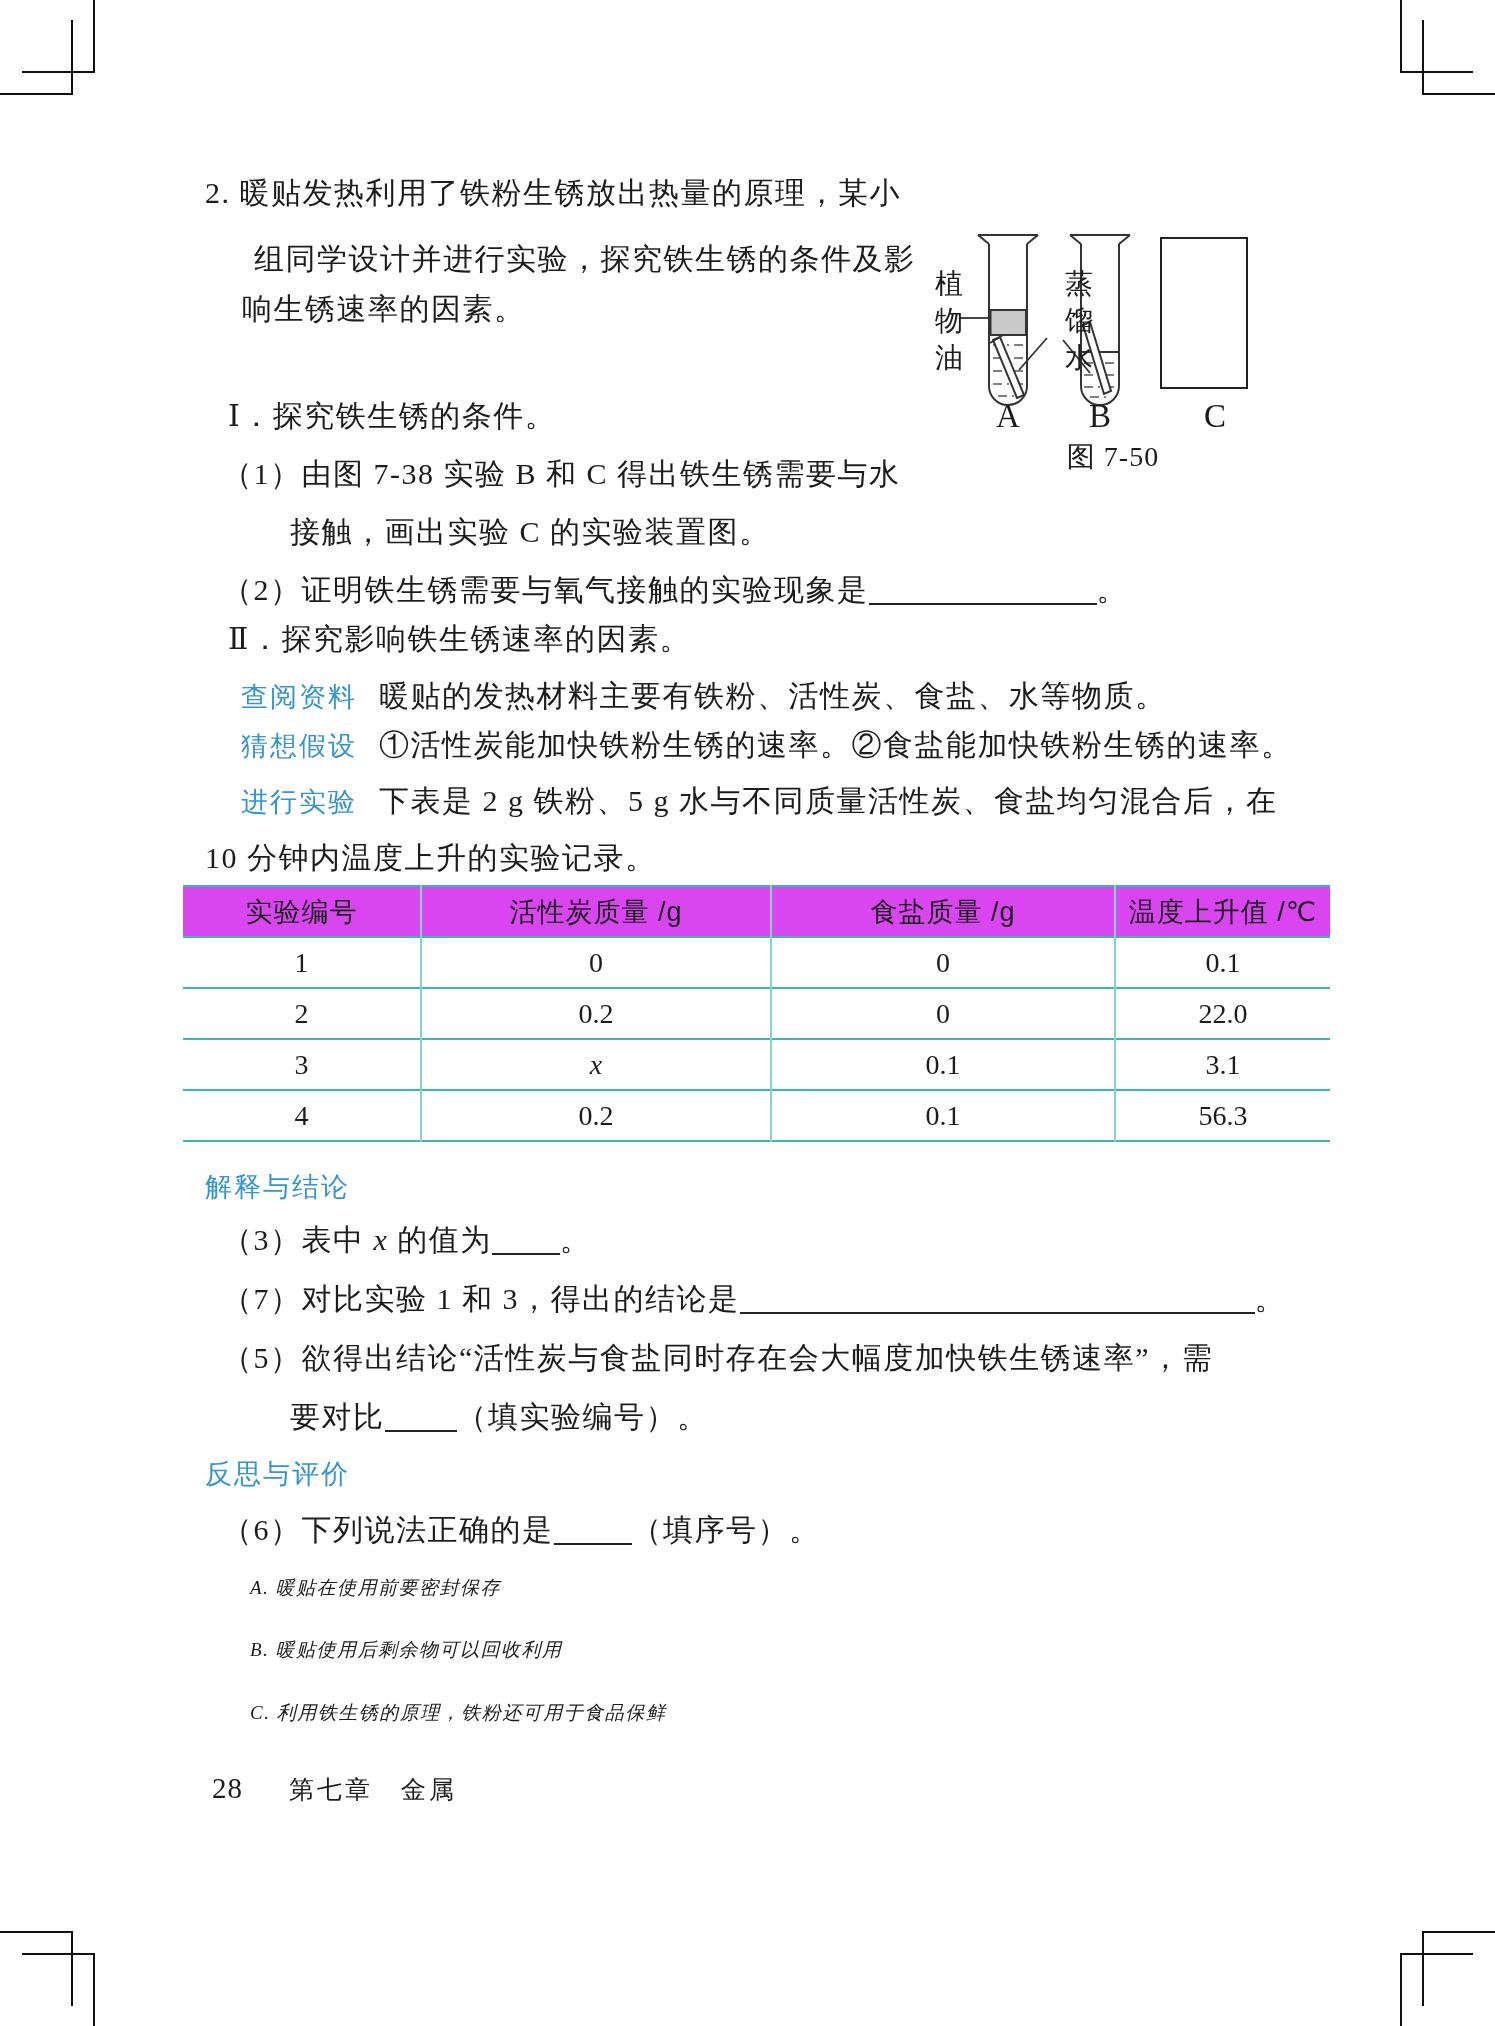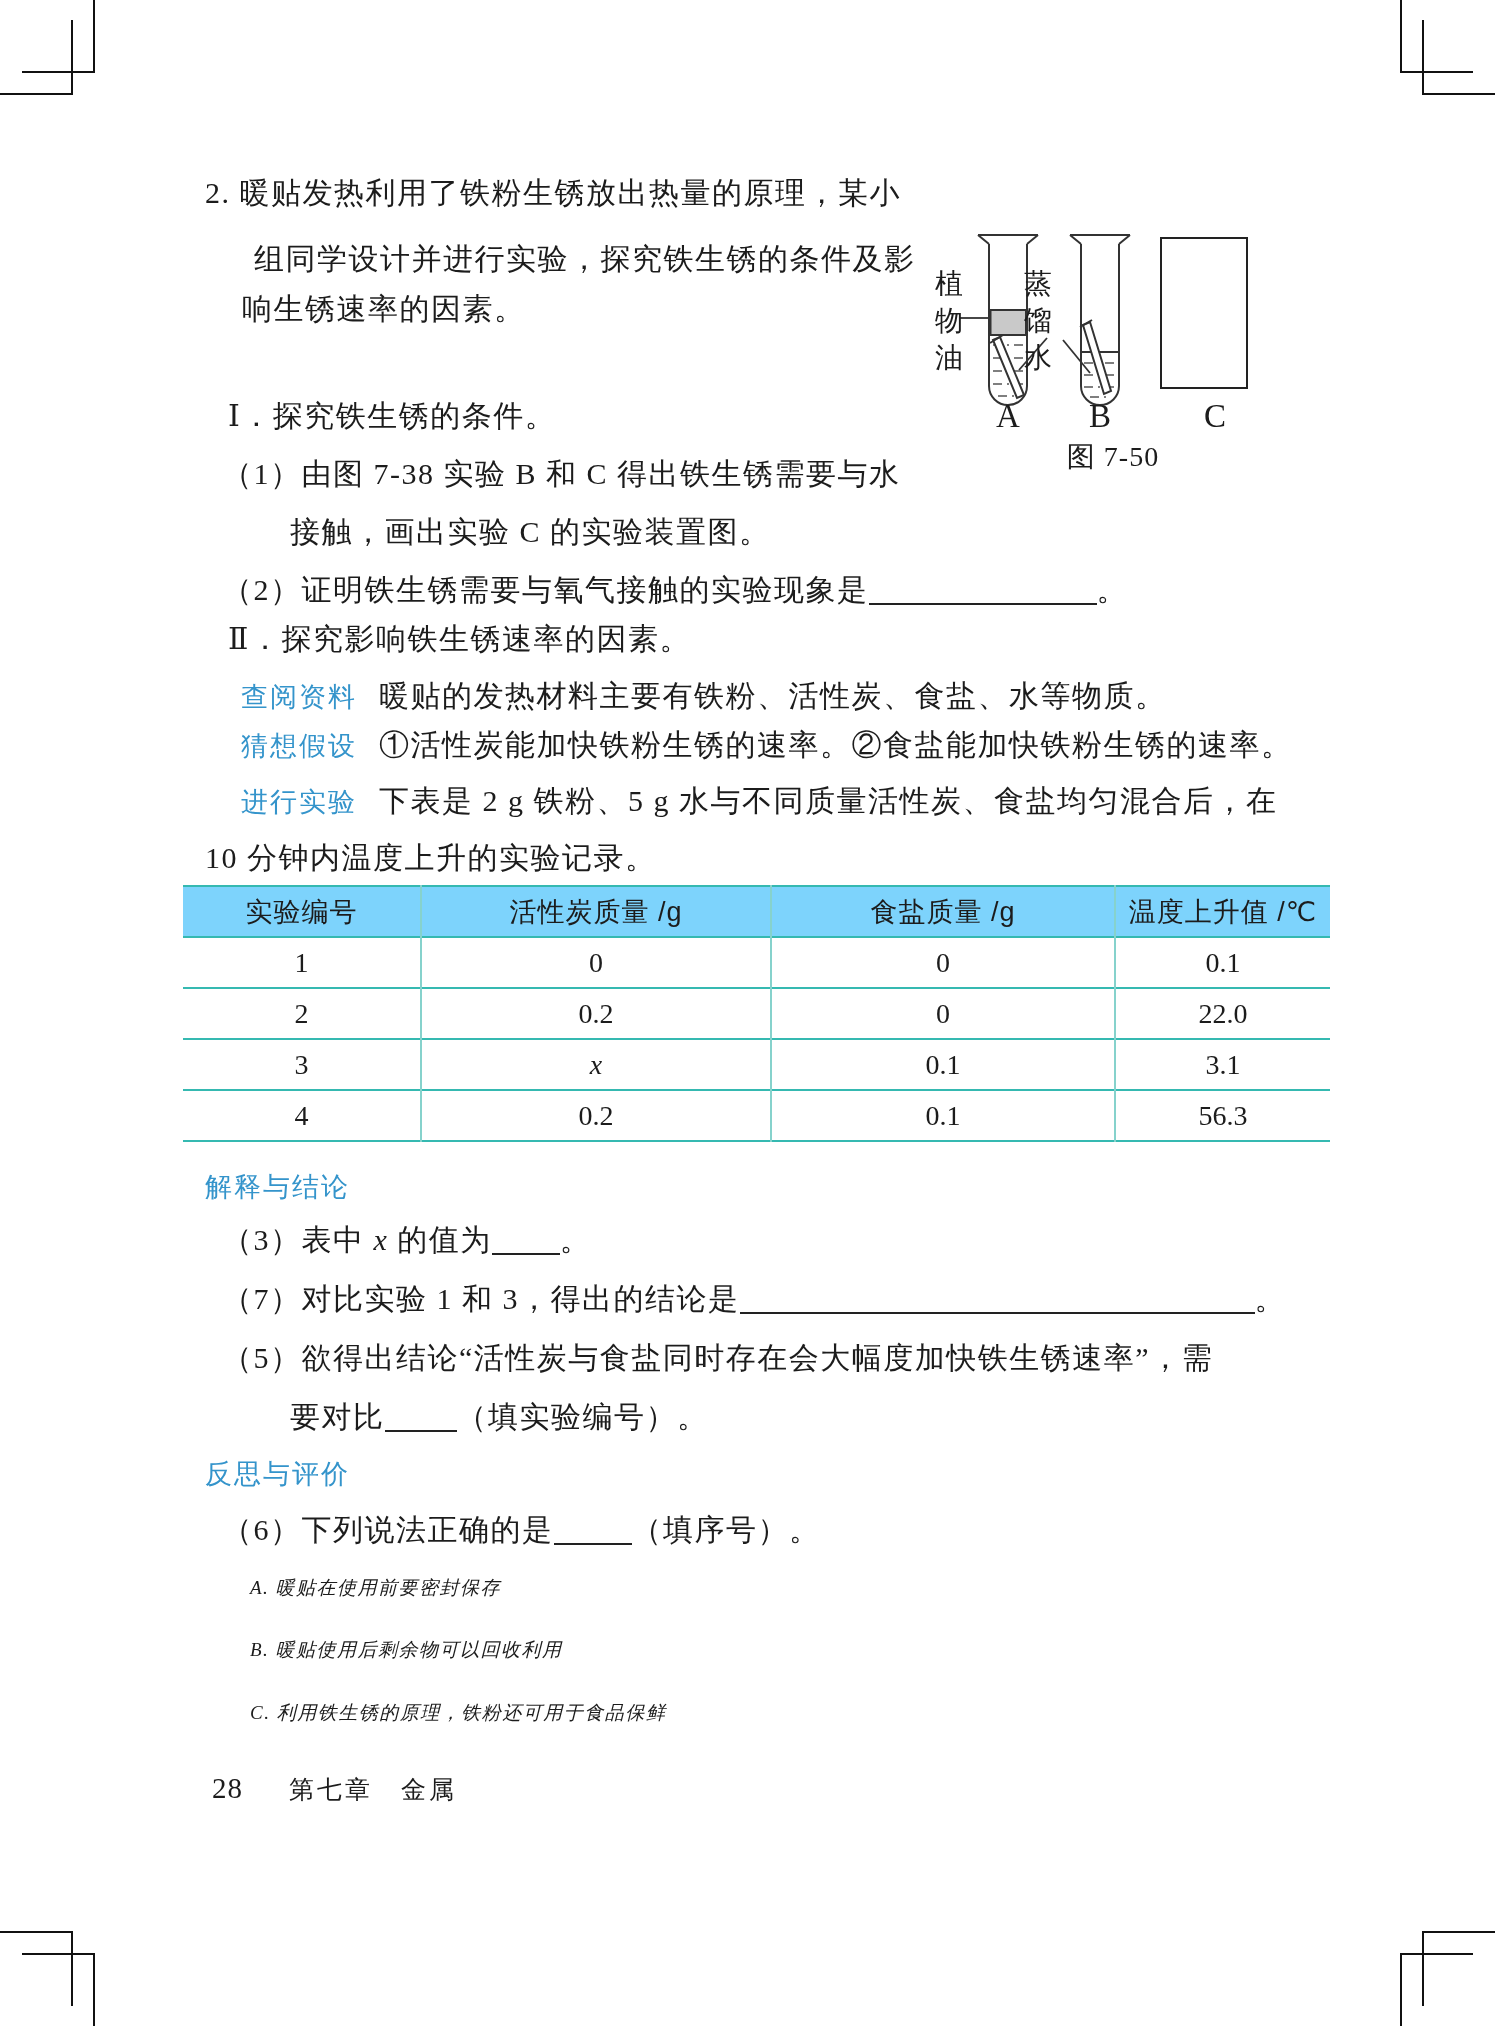--- a/index.html
+++ b/index.html
@@ -9,21 +9,21 @@
   .sec-label{display:inline-block;font-family:"Liberation Sans","DejaVu Sans",sans-serif;
              font-size:27px;color:#3494cb;margin-right:22px;letter-spacing:2px;vertical-align:baseline;margin-left:36px;}
   .sec-heading{position:absolute;font-family:"Liberation Sans","DejaVu Sans",sans-serif;
                font-size:27px;color:#3494cb;letter-spacing:2px;white-space:nowrap;}
   .blank{display:inline-block;border-bottom:2.5px solid #222;height:0.95em;vertical-align:-5px;}
   .var{font-style:italic;font-family:"Liberation Serif",serif;}
   .q3-var{margin:0 9px;}
   .kai{font-style:italic;font-size:19px;}
   
   .exp-table{position:absolute;left:183px;top:885px;width:1147px;border-collapse:collapse;table-layout:fixed;}
-  .exp-table th{height:47px;background:#7dd3fc;font-family:"Liberation Sans","DejaVu Sans",sans-serif;
+  .exp-table th{height:47px;background:#d946ef;font-family:"Liberation Sans","DejaVu Sans",sans-serif;
                 font-weight:normal;font-size:27px;color:#1c1c1c;letter-spacing:1px;}
   .exp-table td{height:47px;text-align:center;font-size:28px;}
   .exp-table tr{border-bottom:2px solid #35b9b1;}
   .exp-table tr:first-child{border-top:2.5px solid #35b9b1;}
   .exp-table tr:last-child{border-bottom:2.5px solid #35b9b1;}
   .exp-table th:not(:first-child),.exp-table td:not(:first-child){border-left:2px solid #86d2cc;}
   
   .vlabel{position:absolute;width:32px;font-size:28px;line-height:37px;text-align:center;
           word-break:break-all;letter-spacing:0;}
   .tube-letter{position:absolute;width:40px;text-align:center;font-size:33px;}
@@ -93,21 +93,21 @@
     <rect x="241" y="63" width="86" height="150" fill="none" stroke="#222" stroke-width="2"></rect>
 
     <g stroke="#333" stroke-width="1.8">
       <line x1="40" y1="143" x2="70" y2="143"></line>
       <line x1="127" y1="163" x2="99" y2="195"></line>
       <line x1="143" y1="165" x2="170" y2="198"></line>
     </g>
   </svg>
 
   <div class="vlabel" style="left:933px;top:265px;">植物油</div>
-  <div class="vlabel" style="left:1022px;top:265px;">蒸馏水</div>
+  <div class="vlabel" style="left:1063px;top:265px;">蒸馏水</div>
   <div class="tube-letter" style="left:988px;top:398px;">A</div>
   <div class="tube-letter" style="left:1080px;top:398px;">B</div>
   <div class="tube-letter" style="left:1195px;top:398px;">C</div>
   <div class="fig-caption">图 7-50</div>
 
   <div class="line" style="left:228px;top:398px;">Ⅰ．探究铁生锈的条件。</div>
   <div class="line" style="left:222px;top:456px;">（1）由图 7-38 实验 B 和 C 得出铁生锈需要与水</div>
   <div class="line" style="left:290px;top:514px;">接触，画出实验 C 的实验装置图。</div>
   <div class="line" style="left:222px;top:572px;">
     <span>（2）证明铁生锈需要与氧气接触的实验现象是</span><span class="blank" style="width:228px;"></span><span>。</span>

